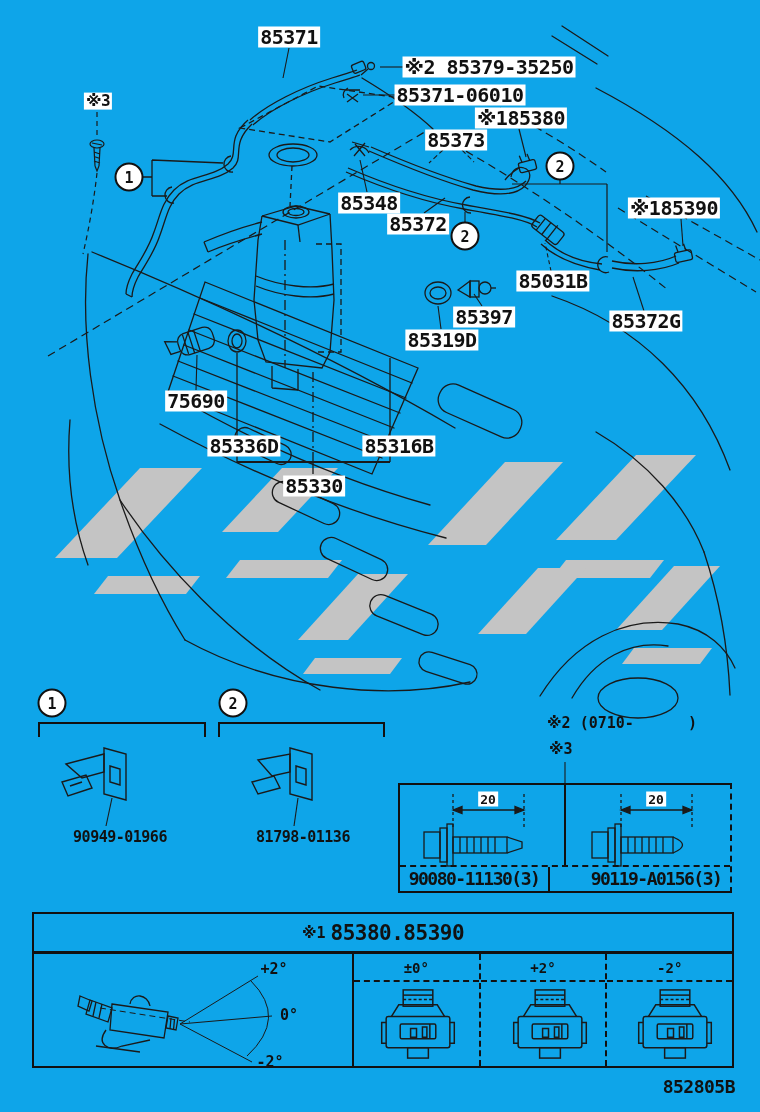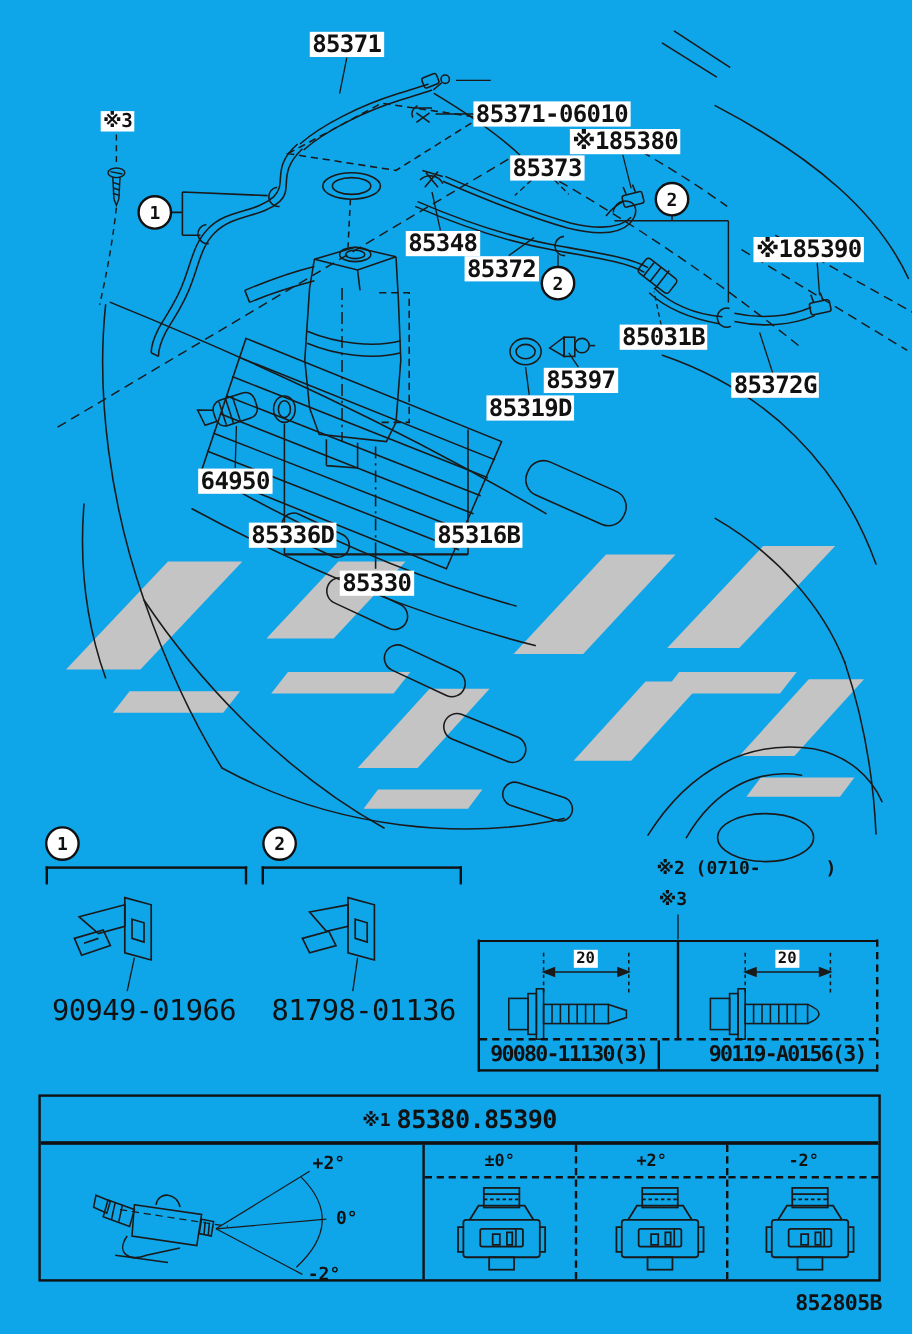--- a/index.html
+++ b/index.html
@@ -7,21 +7,21 @@
           font-family:"DejaVu Sans Mono","DejaVu Sans",monospace; color:#111; }
   #lineart { position:absolute; left:0; top:0; }
   .lbl { position:absolute; transform:translate(-50%,-50%); font-weight:bold; font-size:20px;
          letter-spacing:-0.5px; white-space:nowrap; background:#fff; padding:0 2px; line-height:1.05; }
   .lbl-sm { font-size:16px; }
   .callout { position:absolute; width:25px; height:25px; border:2px solid #111; border-radius:50%;
              background:#fff; display:flex; align-items:center; justify-content:center;
              font-size:15px; font-weight:bold; transform:translate(-50%,-50%); }
   .bracket { position:absolute; border-top:2px solid #111; border-left:2px solid #111;
              border-right:2px solid #111; height:13px; }
-  .part-num { position:absolute; font-weight:normal; font-size:24px; letter-spacing:-0.5px;
+  .part-num { position:absolute; font-weight:bold; font-size:15px; letter-spacing:-0.5px;
               transform:translate(-50%,0); white-space:nowrap; }
   .note { position:absolute; font-size:15px; font-weight:bold; white-space:pre; }
   .dim-lbl { position:absolute; font-size:13px; font-weight:bold; transform:translate(-50%,-50%);
              background:#fff; padding:0 2px; }
   .angle-lbl { position:absolute; font-size:15px; font-weight:bold; transform:translate(-50%,-50%); }
 
   .bolt-table { position:absolute; left:398px; top:783px; width:334px; height:110px;
                 border:2px solid #111; border-right-style:dashed; box-sizing:border-box;
                 display:flex; flex-direction:column; background:transparent;justify-content:space-between; }
   .bt-icons { flex:1; display:flex; }
@@ -325,32 +325,33 @@
         <rect x="36" y="86" width="28" height="14"></rect>
       </g>
     </symbol>
   </defs>
   <use href="#connfront" x="373" y="984" width="90" height="80"></use>
   <use href="#connfront" x="505" y="984" width="90" height="80"></use>
   <use href="#connfront" x="630" y="984" width="90" height="80"></use>
 </svg>
 
 <div class="lbl" style="left:289px;top:37px">85371</div>
+<div class="lbl" style="left:489px;top:67px">※2 85379-35250</div>
 <div class="lbl" style="left:460px;top:95px">85371-06010</div>
 <div class="lbl lbl-sm" style="left:98px;top:101px">※3</div>
 <div class="lbl" style="left:521px;top:118px">※185380</div>
 <div class="lbl" style="left:456px;top:140px">85373</div>
 <div class="lbl" style="left:369px;top:203px">85348</div>
 <div class="lbl" style="left:418px;top:224px">85372</div>
 <div class="lbl" style="left:674px;top:208px">※185390</div>
 <div class="lbl" style="left:553px;top:281px">85031B</div>
 <div class="lbl" style="left:484px;top:317px">85397</div>
 <div class="lbl" style="left:442px;top:340px">85319D</div>
 <div class="lbl" style="left:646px;top:321px">85372G</div>
-<div class="lbl" style="left:196px;top:401px">64950</div>
+<div class="lbl" style="left:196px;top:401px">75690</div>
 <div class="lbl" style="left:244px;top:446px">85336D</div>
 <div class="lbl" style="left:399px;top:446px">85316B</div>
 <div class="lbl" style="left:314px;top:486px">85330</div>
 
 <div class="callout" style="left:129px;top:177px">1</div>
 <div class="callout" style="left:465px;top:236px">2</div>
 <div class="callout" style="left:560px;top:166px">2</div>
 
 <div class="callout" style="left:52px;top:703px">1</div>
 <div class="bracket" style="left:38px;top:722px;width:164px"></div>

